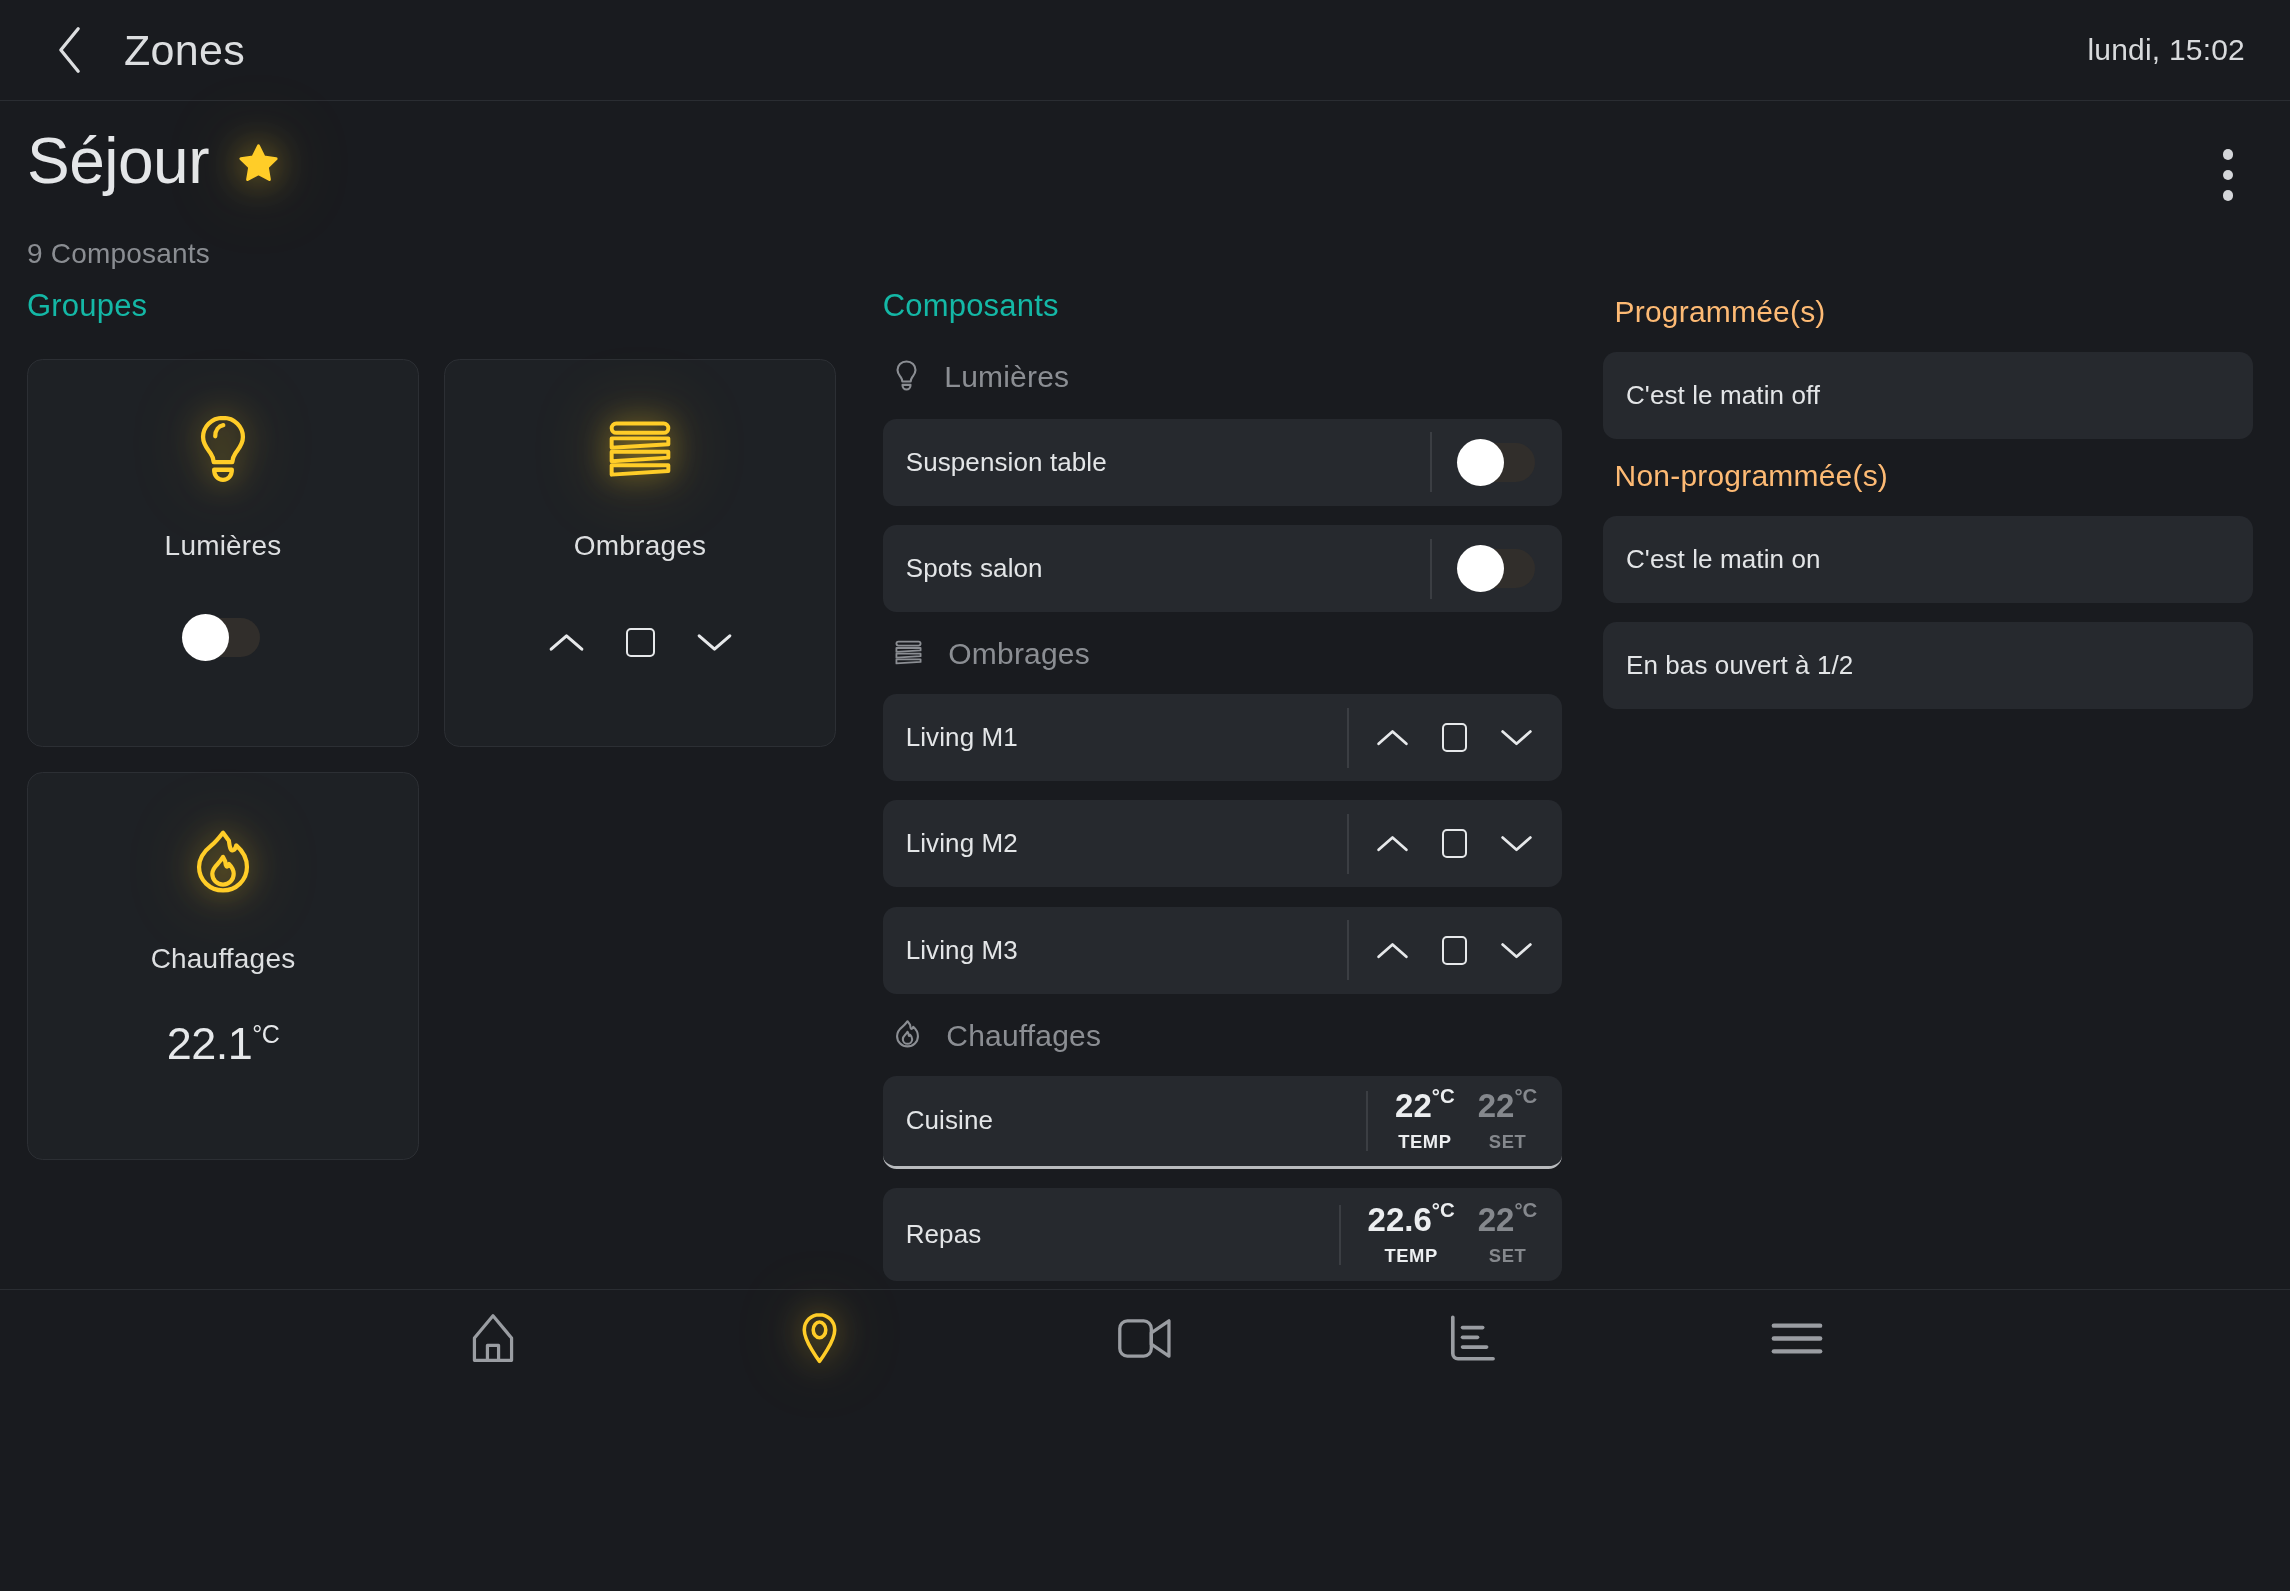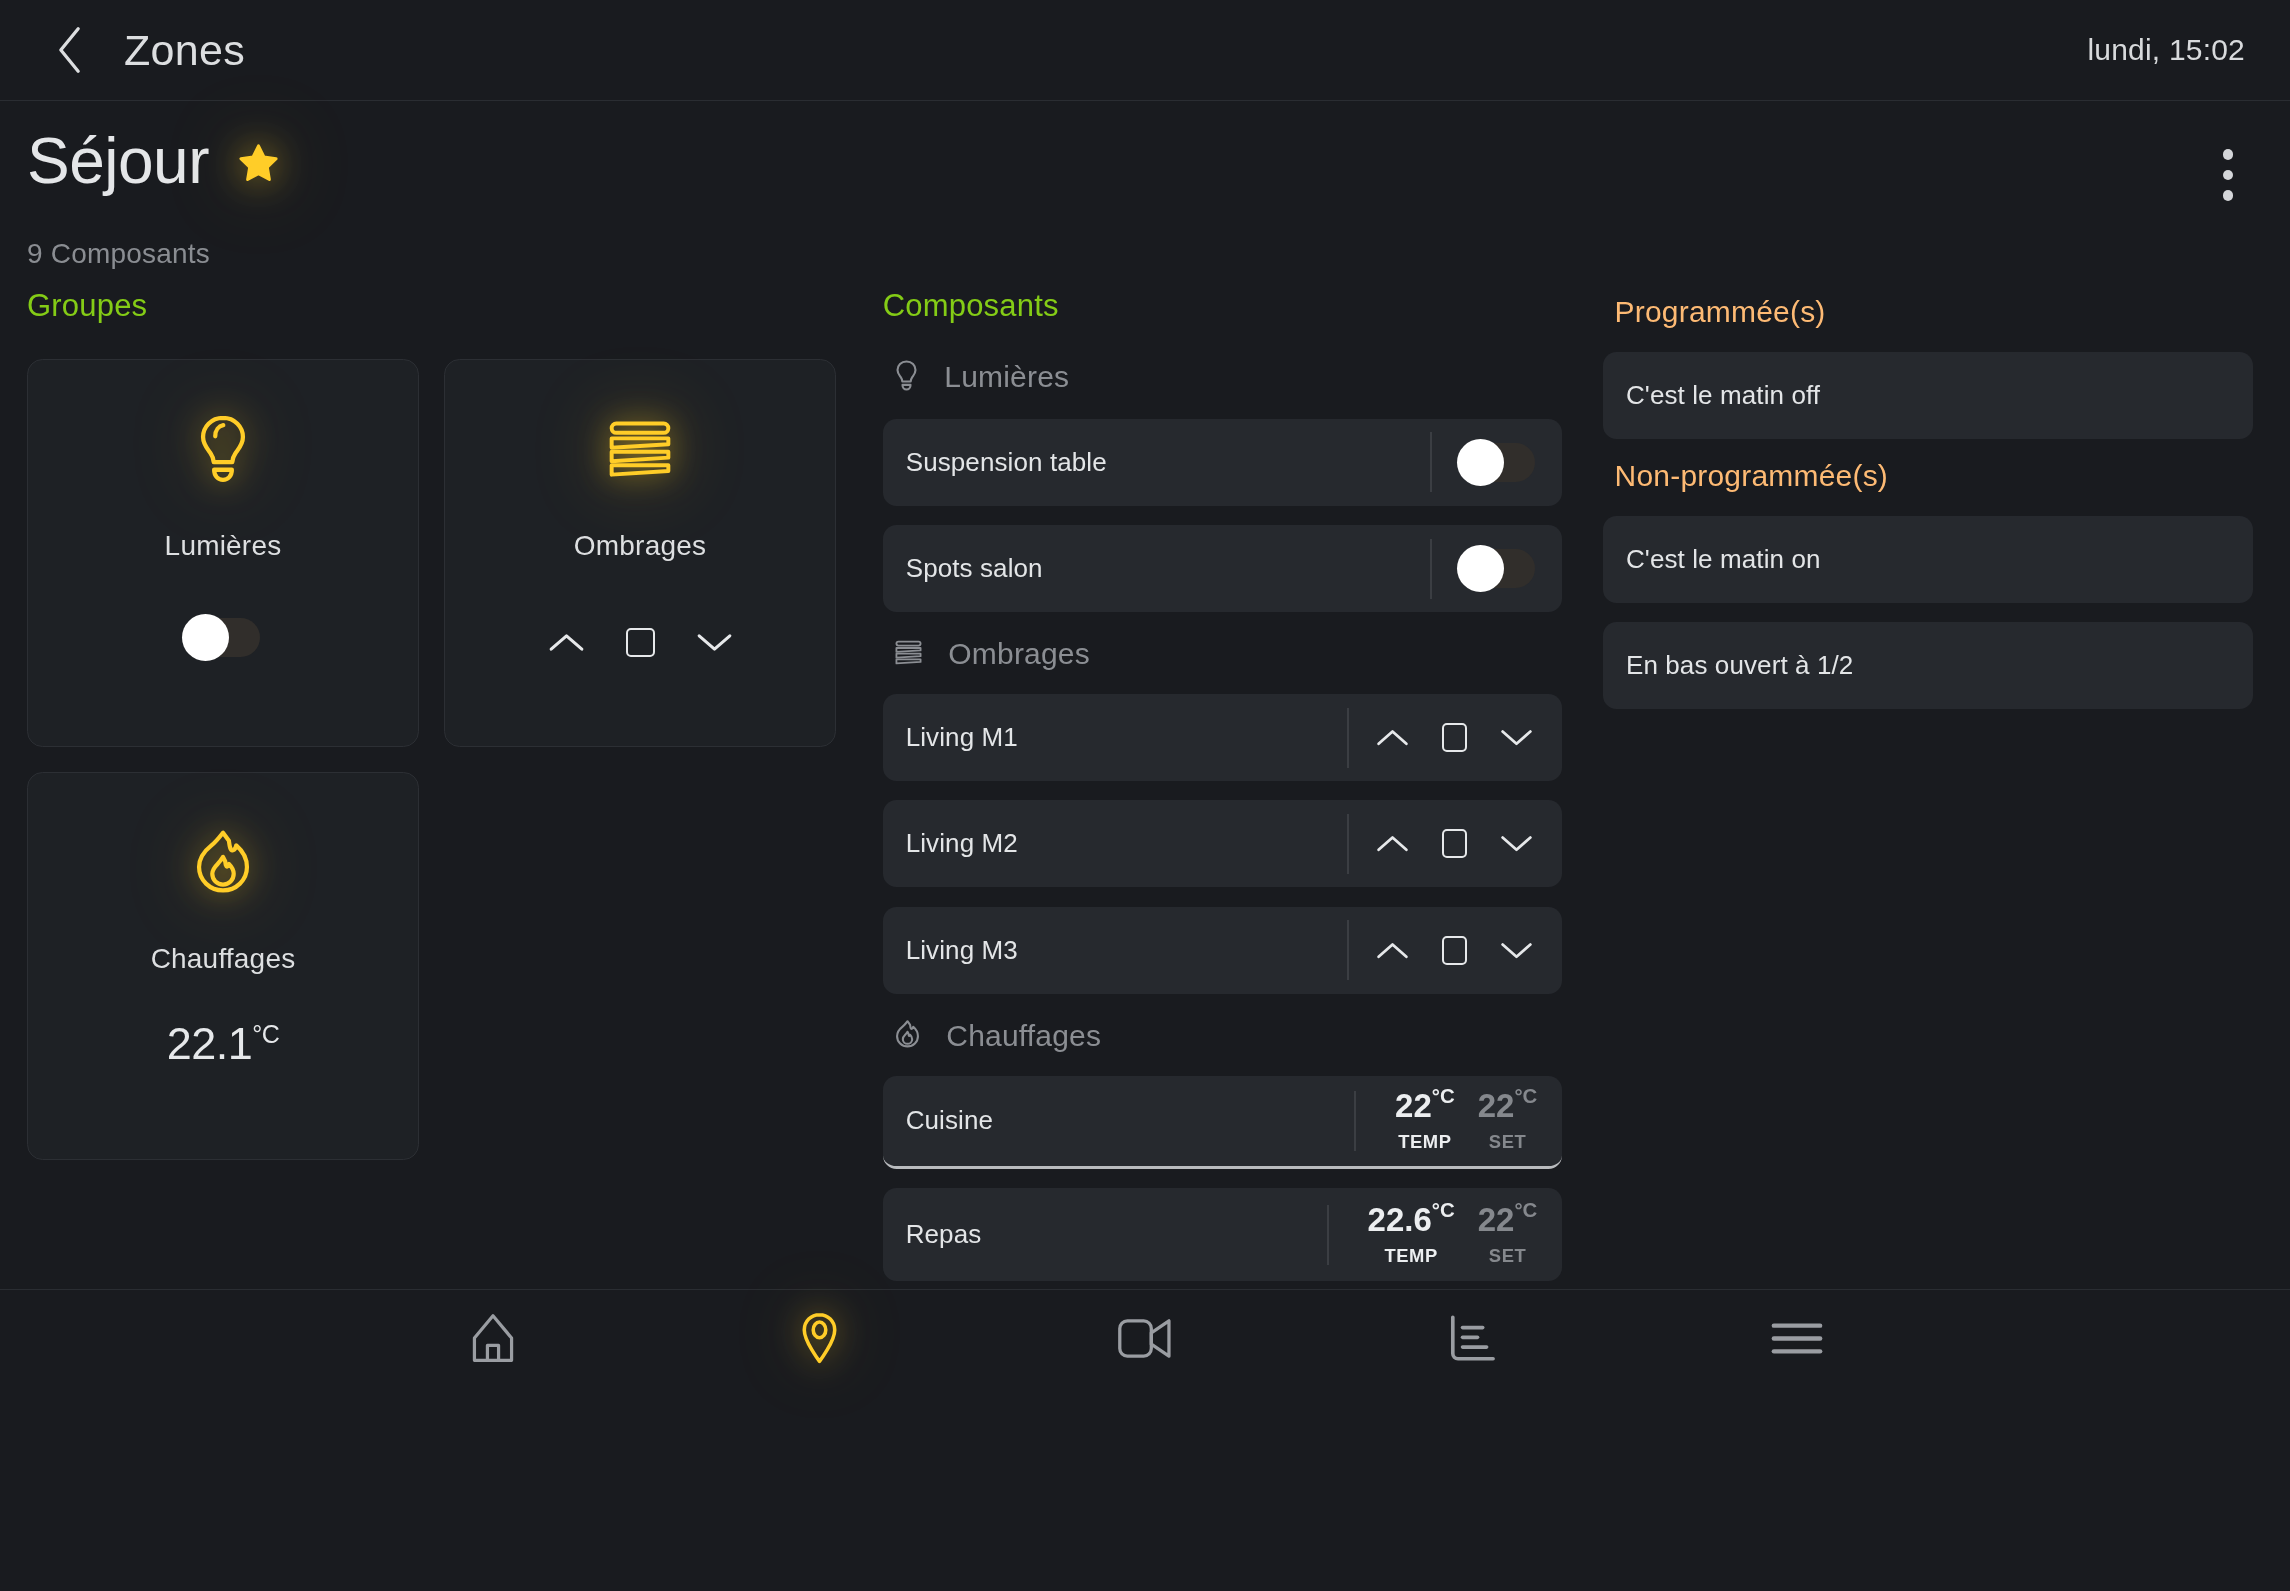--- a/index.html
+++ b/index.html
@@ -61,21 +61,21 @@
   
   .columns {
     flex:1 1 auto; display:flex; padding:17.5px 0 0 0; min-height:0; overflow:hidden;
   }
   .col { display:flex; flex-direction:column; min-height:0; }
   .col-groupes { width:873px; flex:0 0 873px; padding-left:27px; padding-right:17.5px; }
   .col-composants { width:699px; flex:0 0 699px; padding-left:0px; }
   .col-scenes { flex:1 1 auto; padding-left:21.3px; padding-right:27px; }
 
   .col-title {
-    font-size:31px; color:#84cc16; font-weight:400; letter-spacing:0.2px;
+    font-size:31px; color:#14b8a6; font-weight:400; letter-spacing:0.2px;
     margin-bottom:35px;
   }
   .col-composants .col-title { padding-left:9.7px; }
   .col-scenes .col-title { padding-left:9.7px; }
 
   
   .group-grid { display:flex; flex-wrap:wrap; gap:25px; }
   .group-card {
     width:392px; height:388px;
     background:#1e2125;
@@ -133,21 +133,21 @@
   .row-right {
     margin-left:auto; display:flex; align-items:center; height:100%;
   }
   .vdiv { width:1.9px; height:60px; background:#3b3e43; flex:0 0 1.9px; }
   .row-ctrl { display:flex; align-items:center; gap:33px; padding:0 29px 0 27px; }
   .row-toggle-wrap { padding:0 27px 0 29px; display:flex; align-items:center; }
   .row .stop-sq { width:25px; height:29px; border-width:2.9px; border-radius:4.9px; }
 
   .row.heat { height:93px; }
   .row.heat.active { border-bottom:3.9px solid #b9bbbe; }
-  .heat-vals { display:flex; align-items:flex-start; gap:23px; padding:0 25px 0 39px; }
+  .heat-vals { display:flex; align-items:flex-start; gap:23px; padding:0 25px 0 27px; }
   .heat-block { display:flex; flex-direction:column; align-items:center; }
   .heat-val { font-size:33px; font-weight:700; color:#eceef0; display:flex; align-items:flex-start; line-height:1; }
   .heat-val sup { font-size:20.4px; font-weight:700; line-height:1; position:relative; top:-2.9px; }
   .heat-cap { font-size:18.4px; font-weight:700; color:#eceef0; margin-top:8.7px; letter-spacing:0.5px; }
   .heat-block.set .heat-val, .heat-block.set .heat-cap { color:#85888d; }
 
   
   .scene-group-label {
     font-size:30px; color:#fdba74; margin:7.8px 0 23px 11.6px; letter-spacing:0.2px;
   }

